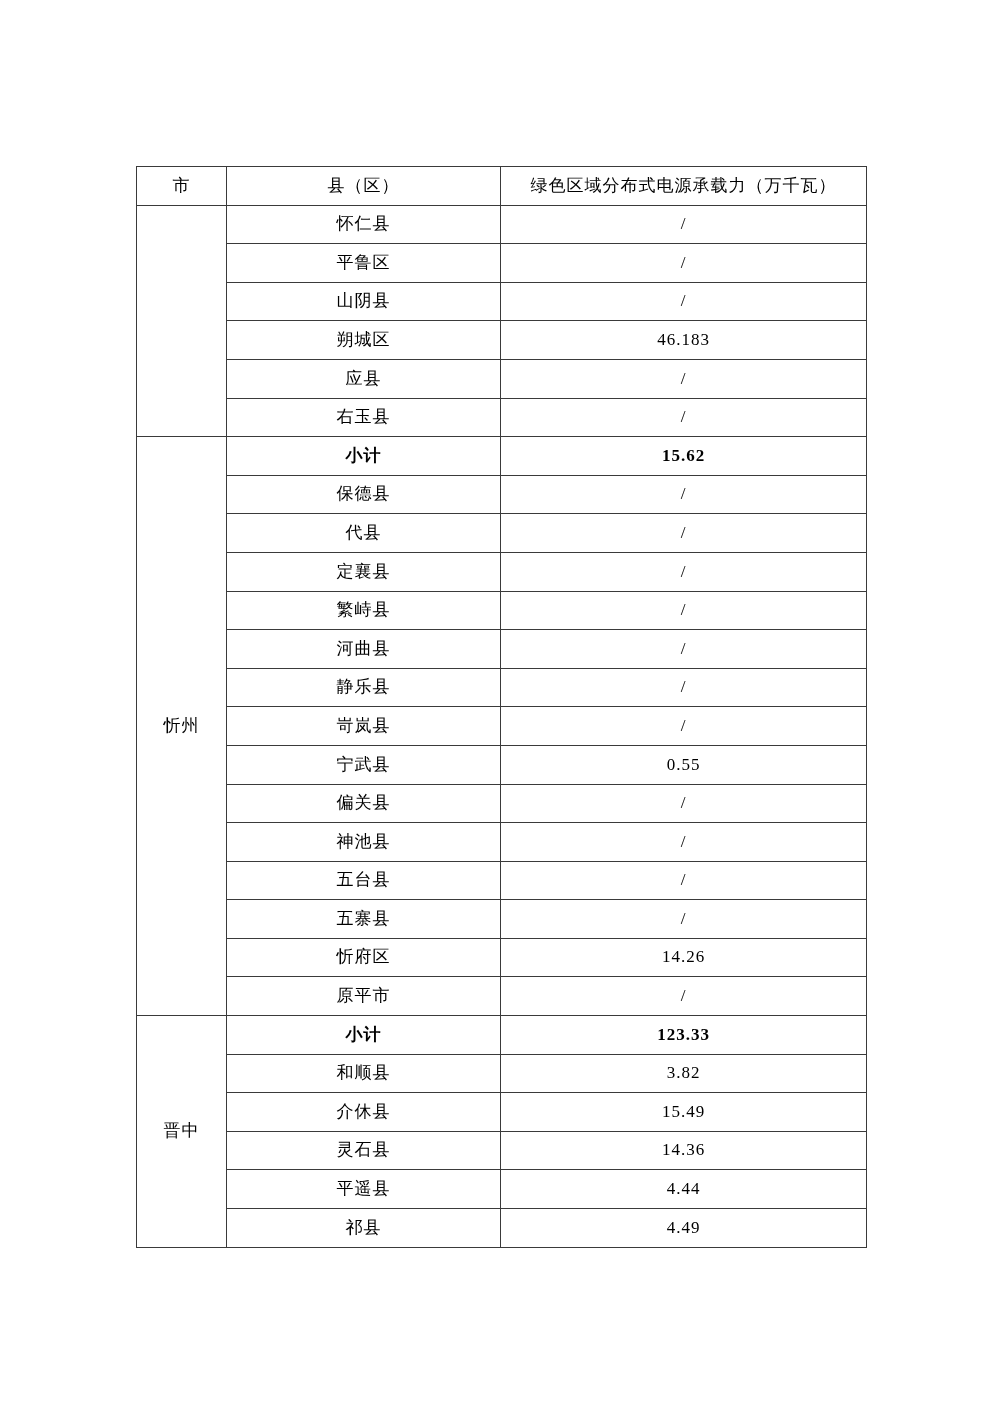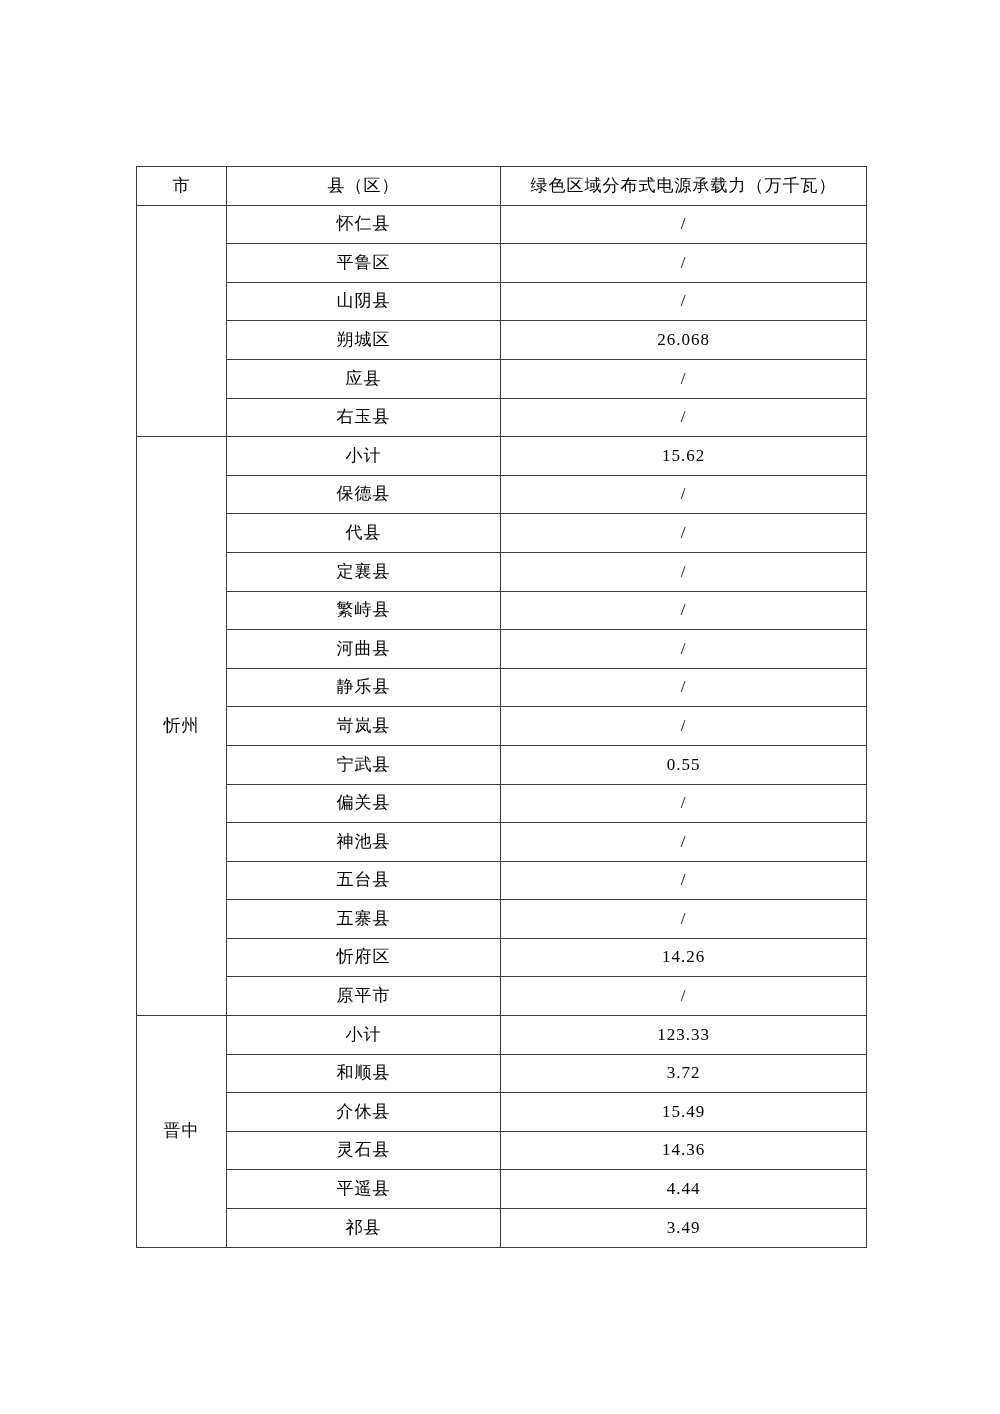--- a/index.html
+++ b/index.html
@@ -62,21 +62,21 @@
     font-size: 17.5px;
     letter-spacing: 3px;
   }
   td.value-cell {
     font-size: 17px;
     font-family: "Liberation Serif", "DejaVu Serif", serif;
     letter-spacing: 0.5px;
   }
   tr.subtotal td.county-cell,
   tr.subtotal td.value-cell {
-    font-weight: normal;
+    font-weight: bold;
   }
   td.slash {
     font-size: 16px;
   }
 </style>
 </head>
 <body>
 
 <div class="page">
   <div class="table-wrap">
@@ -102,21 +102,21 @@
           <tr>
             <td class="county-cell">平鲁区</td>
             <td class="value-cell slash">/</td>
           </tr>
           <tr>
             <td class="county-cell">山阴县</td>
             <td class="value-cell slash">/</td>
           </tr>
           <tr>
             <td class="county-cell">朔城区</td>
-            <td class="value-cell">26.068</td>
+            <td class="value-cell">46.183</td>
           </tr>
           <tr>
             <td class="county-cell">应县</td>
             <td class="value-cell slash">/</td>
           </tr>
           <tr>
             <td class="county-cell">右玉县</td>
             <td class="value-cell slash">/</td>
           </tr>
           <tr class="subtotal">
@@ -180,34 +180,34 @@
             <td class="county-cell">原平市</td>
             <td class="value-cell slash">/</td>
           </tr>
           <tr class="subtotal">
             <td class="city-cell" rowspan="6">晋中</td>
             <td class="county-cell">小计</td>
             <td class="value-cell">123.33</td>
           </tr>
           <tr>
             <td class="county-cell">和顺县</td>
-            <td class="value-cell">3.72</td>
+            <td class="value-cell">3.82</td>
           </tr>
           <tr>
             <td class="county-cell">介休县</td>
             <td class="value-cell">15.49</td>
           </tr>
           <tr>
             <td class="county-cell">灵石县</td>
             <td class="value-cell">14.36</td>
           </tr>
           <tr>
             <td class="county-cell">平遥县</td>
             <td class="value-cell">4.44</td>
           </tr>
           <tr>
             <td class="county-cell">祁县</td>
-            <td class="value-cell">3.49</td>
+            <td class="value-cell">4.49</td>
           </tr>
         </tbody>
     </table>
   </div>
 </div>
 
 </body></html>

